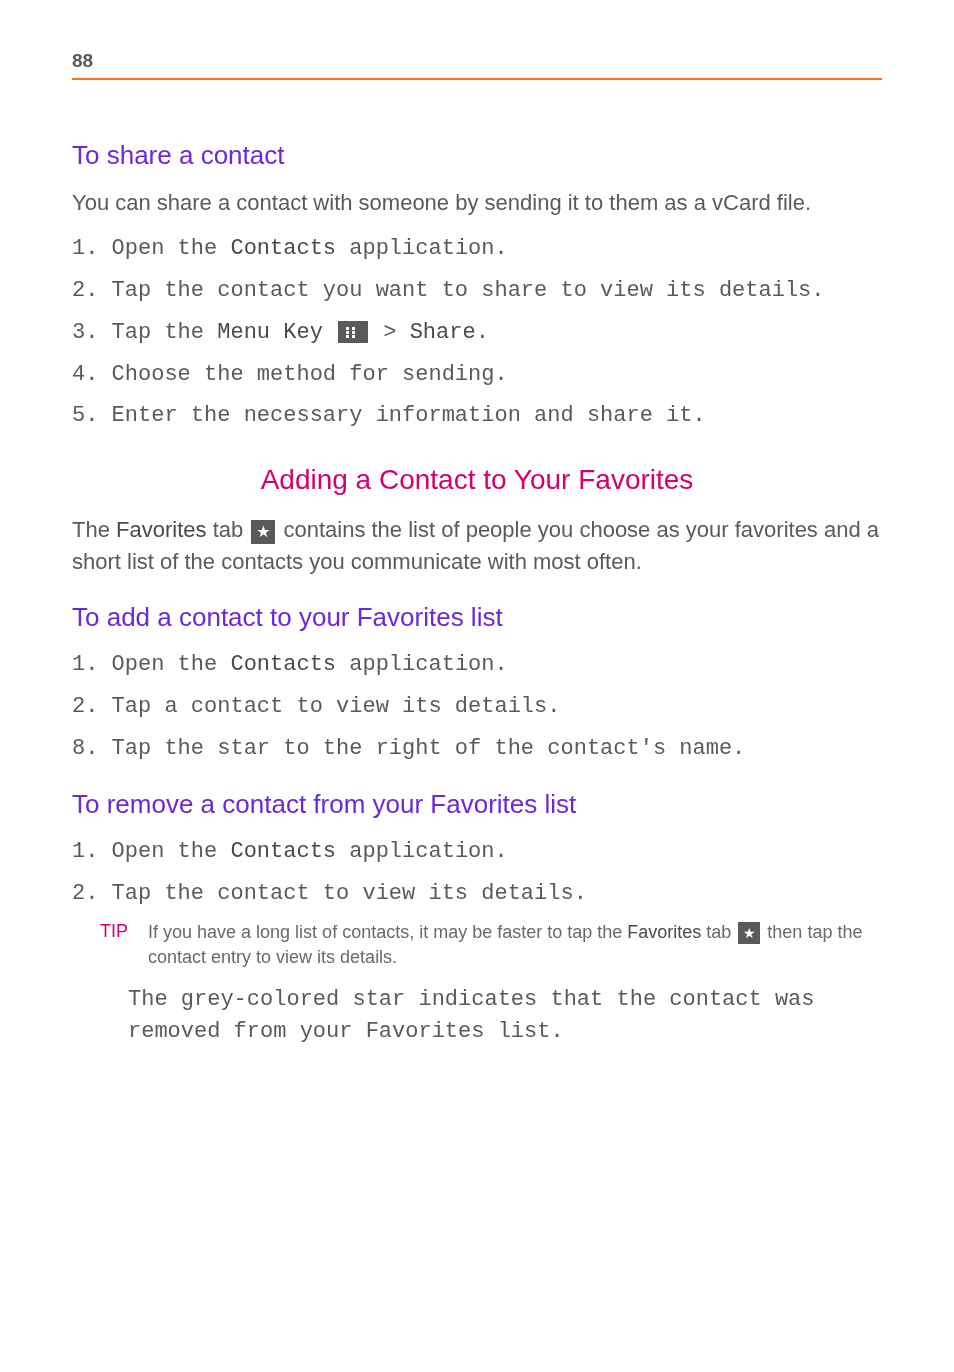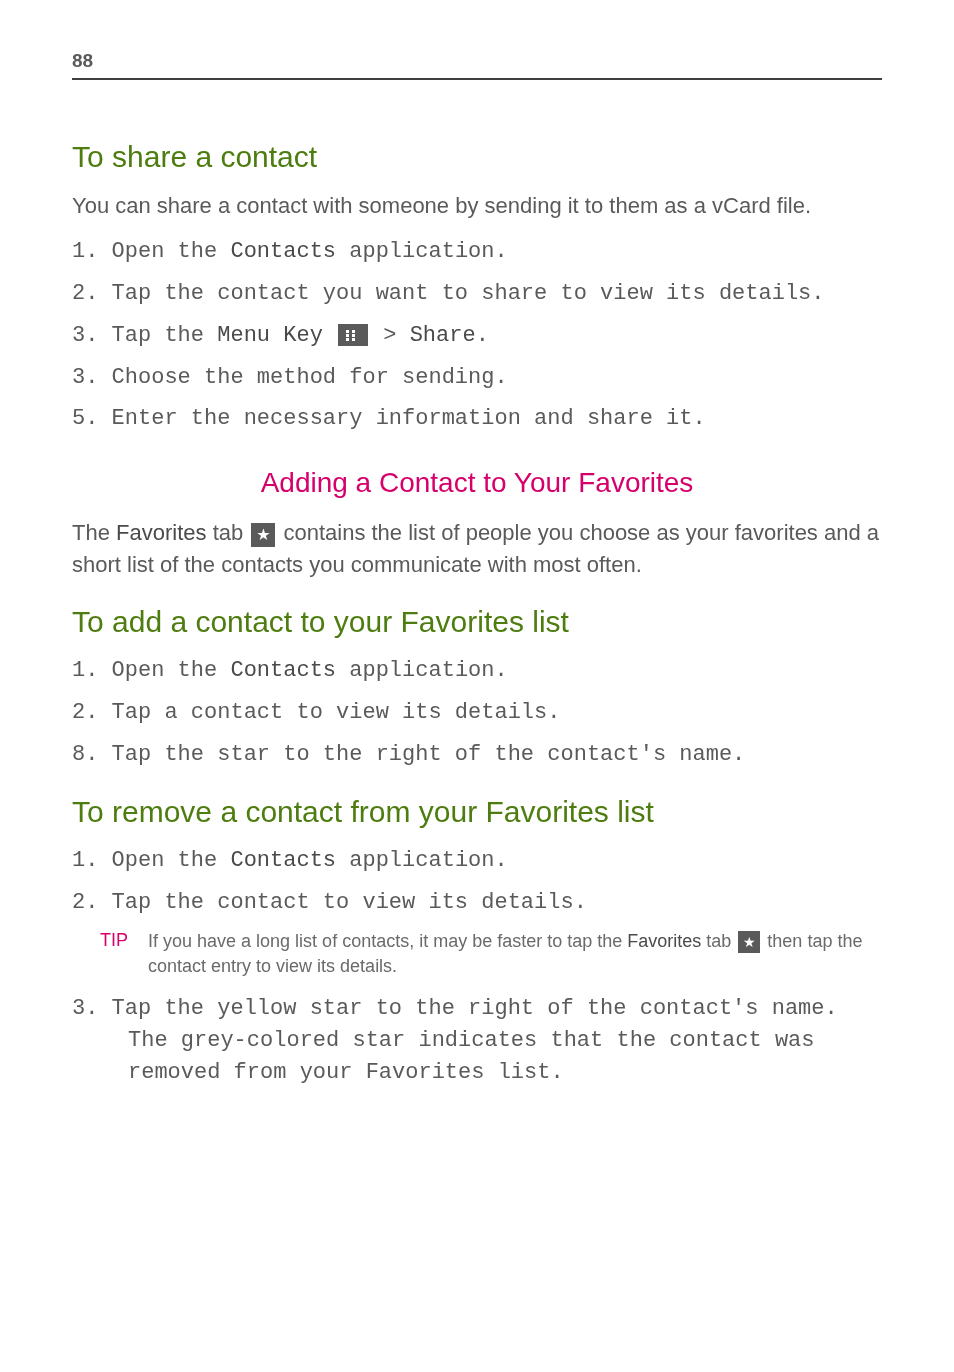--- a/index.html
+++ b/index.html
@@ -12,39 +12,39 @@
       height: 1372px;
       background: #ffffff;
       font-family: 'Helvetica Neue', Helvetica, Arial, sans-serif;
       color: #5a5a5a;
       padding: 50px 72px 50px 72px;
       position: relative;
     }
     .header {
       display: flex;
       align-items: baseline;
-      border-bottom: 2px solid #404040;
+      border-bottom: 2px solid #f97316;
       padding-bottom: 6px;
       margin-bottom: 60px;
     }
     .page-number {
       font-size: 19px;
       font-weight: 600;
       color: #5a5a5a;
       margin-right: 20px;
     }
     .chapter-title {
       font-size: 27px;
       font-weight: 300;
       color: #5a5a5a;
     }
     .section-pink {
-      font-size: 30px;
-      font-weight: 500;
-      color: #4d7c0f;
+      font-size: 26px;
+      font-weight: 500;
+      color: #6d28d9;
       margin-bottom: 16px;
       margin-top: 24px;
     }
     .heading-pink {
       font-size: 28px;
       font-weight: 500;
       color: #d6006c;
       margin-bottom: 18px;
       margin-top: 32px;
       text-align: center;
@@ -168,21 +168,21 @@
 <div class="body-text">You can share a contact with someone by sending it to them as a vCard file.</div>
 
 <div class="list-item">
   <span>1.  Open the </span><span class="bold">Contacts</span><span> application.</span>
 </div>
 <div class="list-item">2. Tap the contact you want to share to view its details.</div>
 <div class="list-item">
   <span>3. Tap the </span><span class="bold">Menu Key</span>
   <span class="icon-box icon-menu"></span><span> &gt; </span><span class="bold">Share</span><span>.</span>
 </div>
-<div class="list-item">3. Choose the method for sending.</div>
+<div class="list-item">4. Choose the method for sending.</div>
 <div class="list-item">5. Enter the necessary information and share it.</div>
 
 <div class="heading-pink">Adding a Contact to Your Favorites</div>
 <div class="body-text">
   <span>The </span><span class="bold">Favorites</span><span> tab </span><span class="icon-star-box"></span><span> contains the list of people you choose as your favorites and a short list of the contacts you communicate with most often.</span>
 </div>
 
 <div class="section-pink">To add a contact to your Favorites list</div>
 <div class="list-item">
   <span>1.  Open the </span><span class="bold">Contacts</span><span> application.</span>
@@ -199,15 +199,14 @@
 <div class="list-item">2. Tap the contact to view its details.</div>
 
 <div class="tip-row">
   <span class="tip-label">TIP</span>
   <span class="tip-text">
     <span>If you have a long list of contacts, it may be faster to tap the </span><span class="inline-bold">Favorites</span><span> tab </span><span class="icon-star-small"></span><span> then tap the contact entry to view its details.</span>
   </span>
 </div>
 
 <div class="list-item">
-  <span>3. Tap the yellow star to the right of the contact's name.</span>
   <span class="list-item-content">The grey-colored star indicates that the contact was removed from your Favorites list.</span>
 </div>
 
 </body></html>

